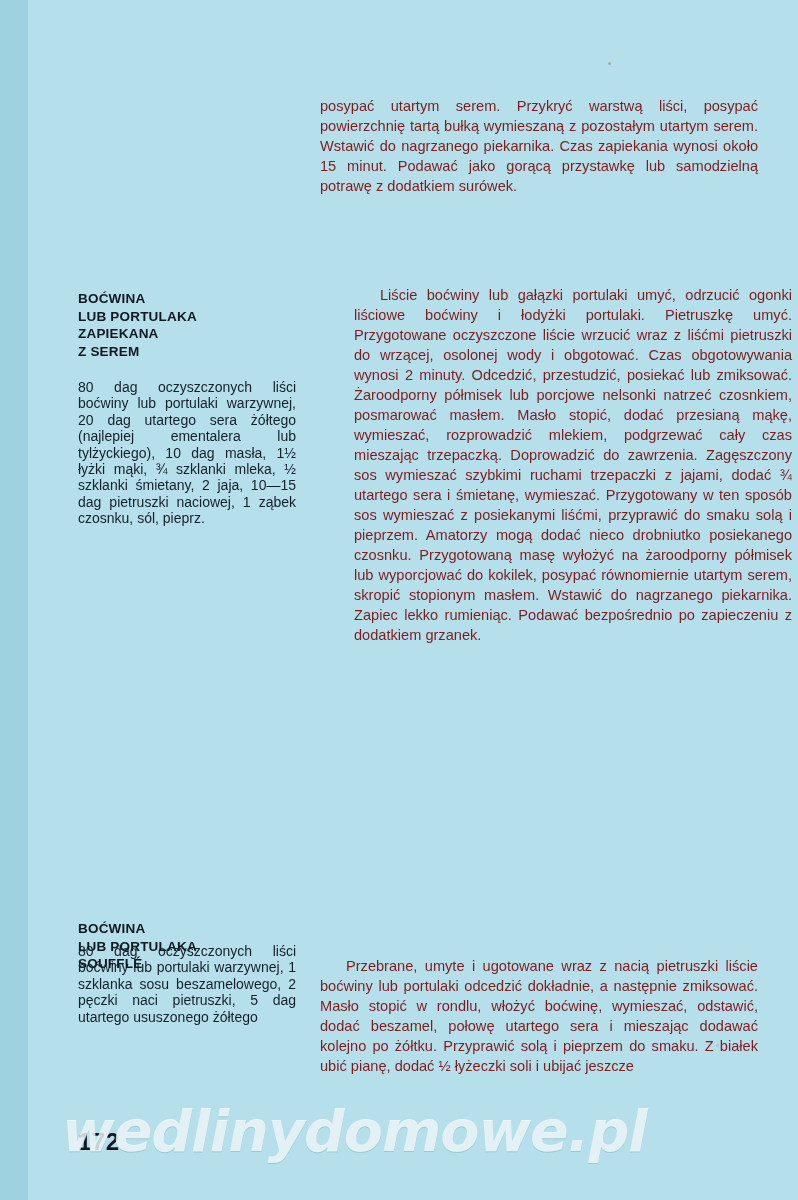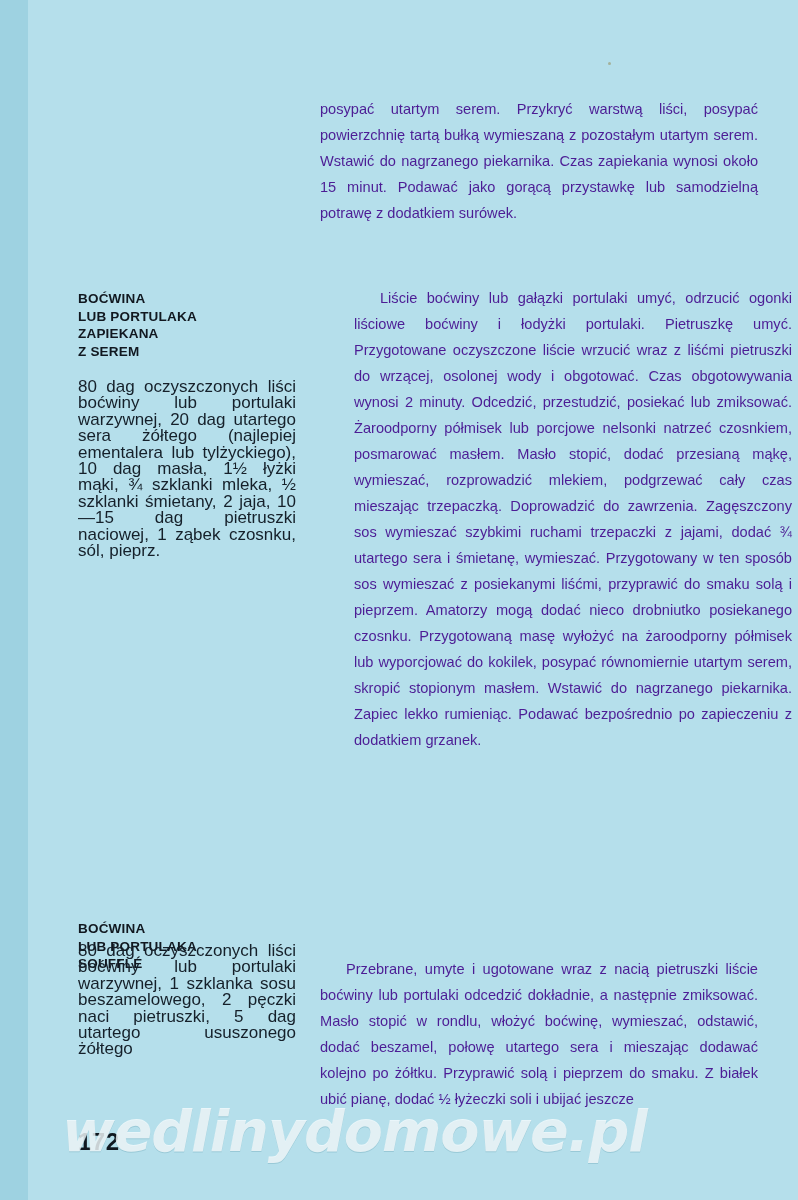--- a/index.html
+++ b/index.html
@@ -55,31 +55,31 @@
   }
 
   .recipe-title {
     font-weight: bold;
     font-size: 13.5px;
     line-height: 17.5px;
     color: #111820;
     letter-spacing: 0.2px;
   }
   .ingredients {
-    font-size: 17px;
+    font-size: 14px;
     line-height: 16.4px;
     color: #15202a;
     text-align: justify;
     margin-top: 7px;
   }
 
   .para {
     font-size: 14.6px;
-    line-height: 26px;
-    color: #4c1d95;
+    line-height: 20px;
+    color: #7f1d1d;
     text-align: justify;
     text-justify: inter-word;
   }
   .para.indent {
     text-indent: 26px;
   }
   .para + .para {
     margin-top: 0;
   }
 

